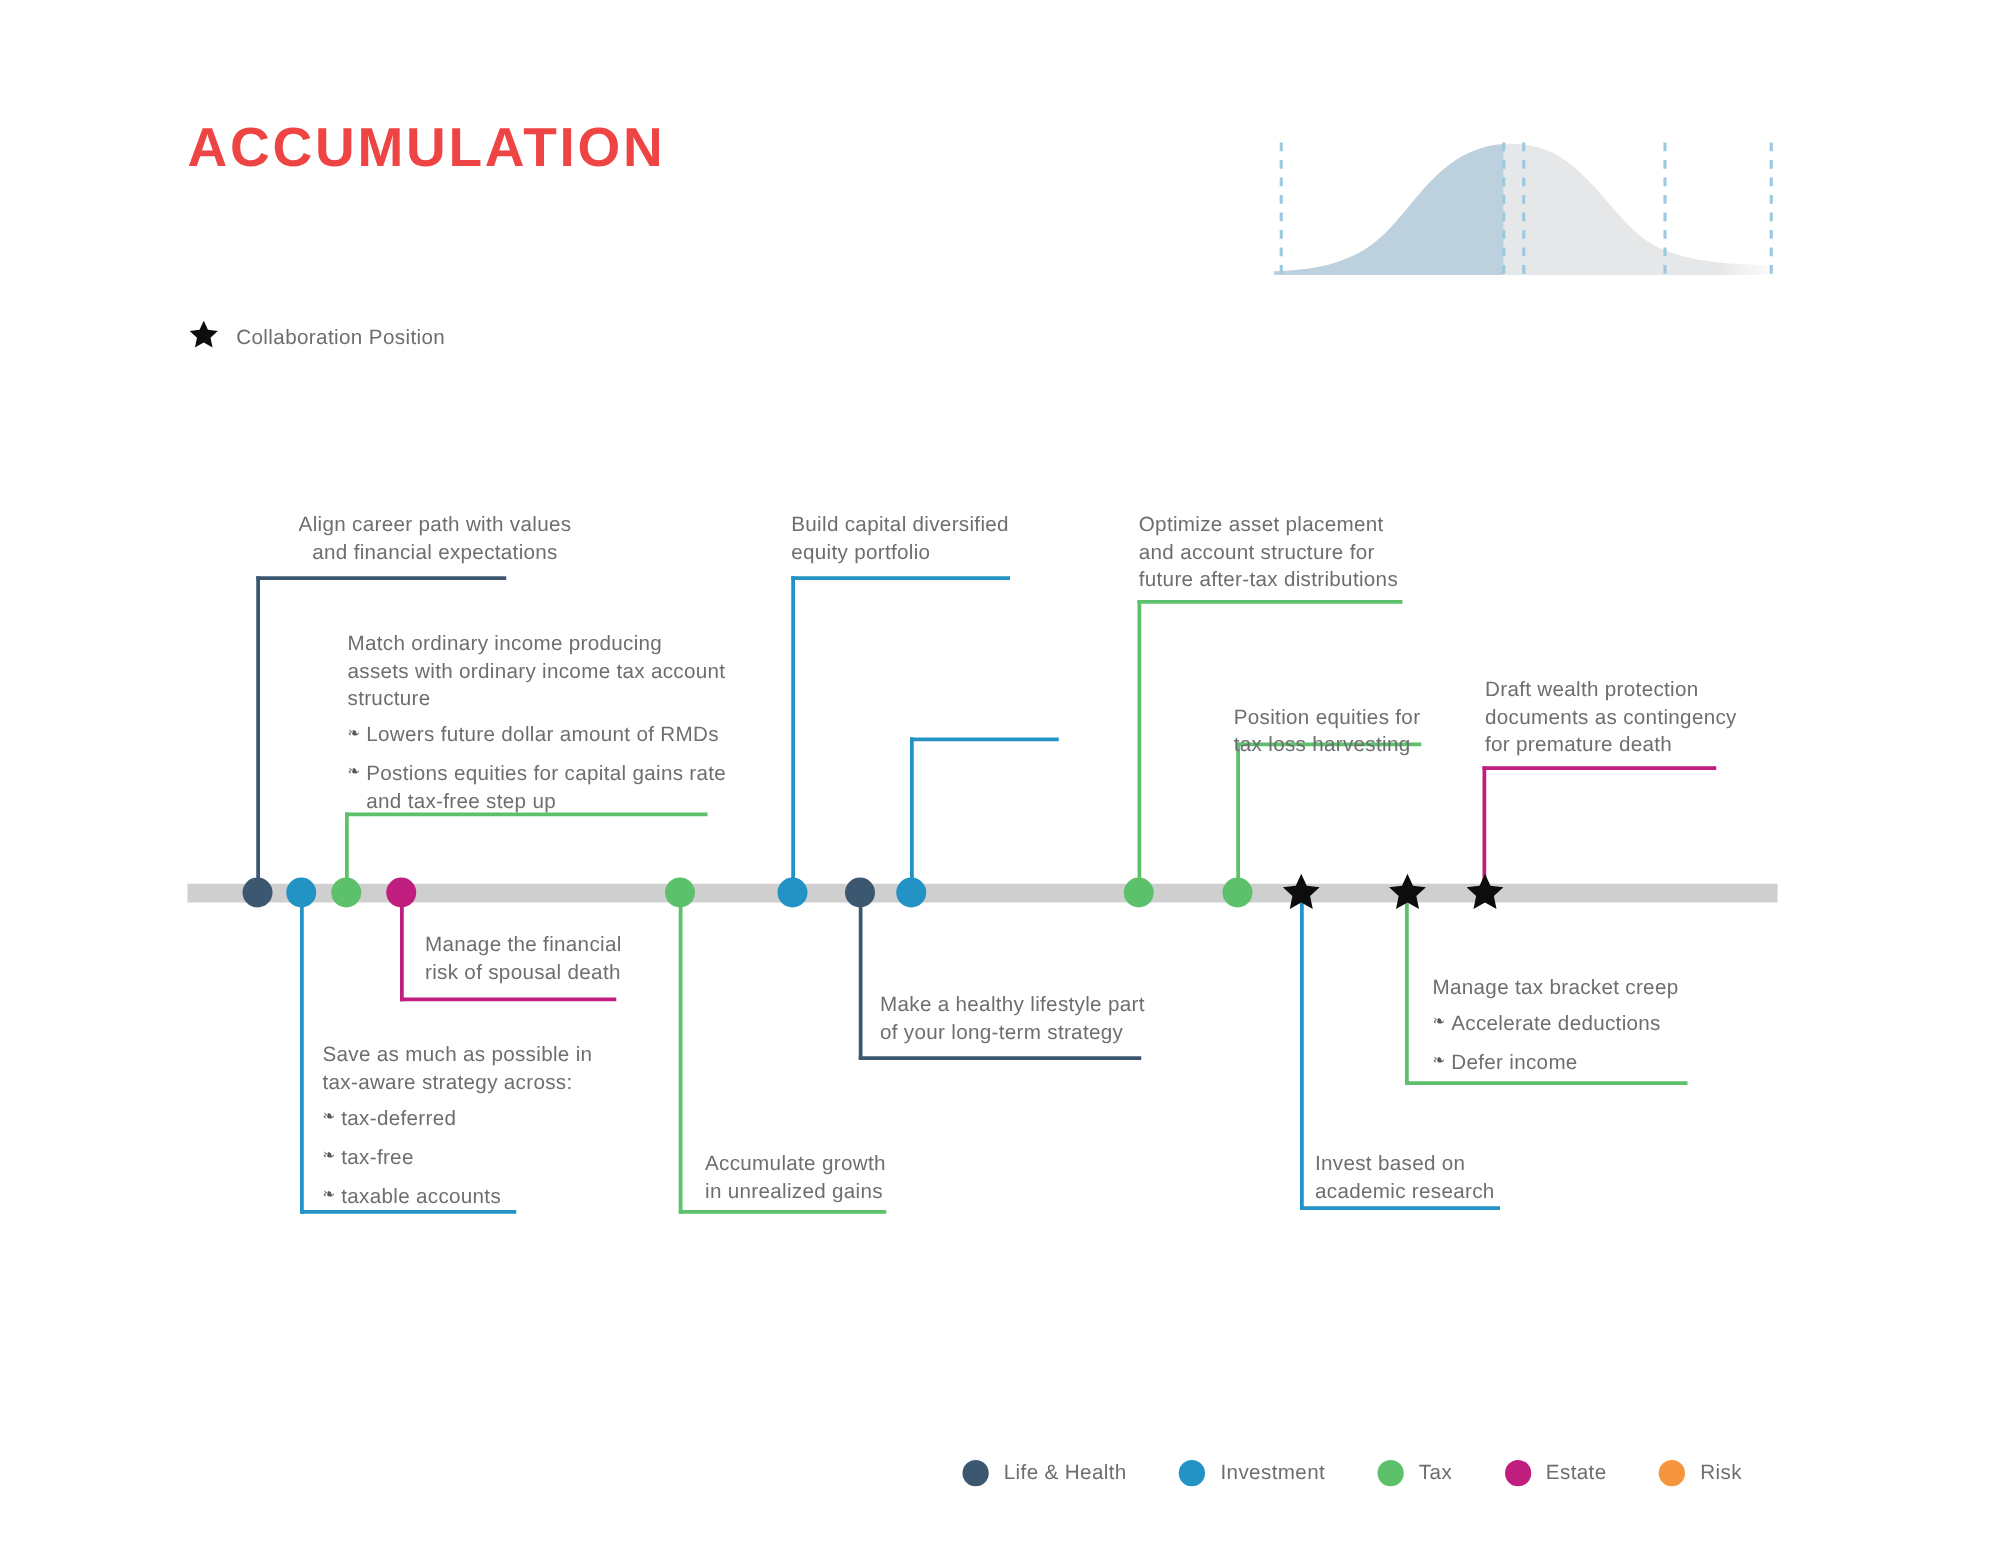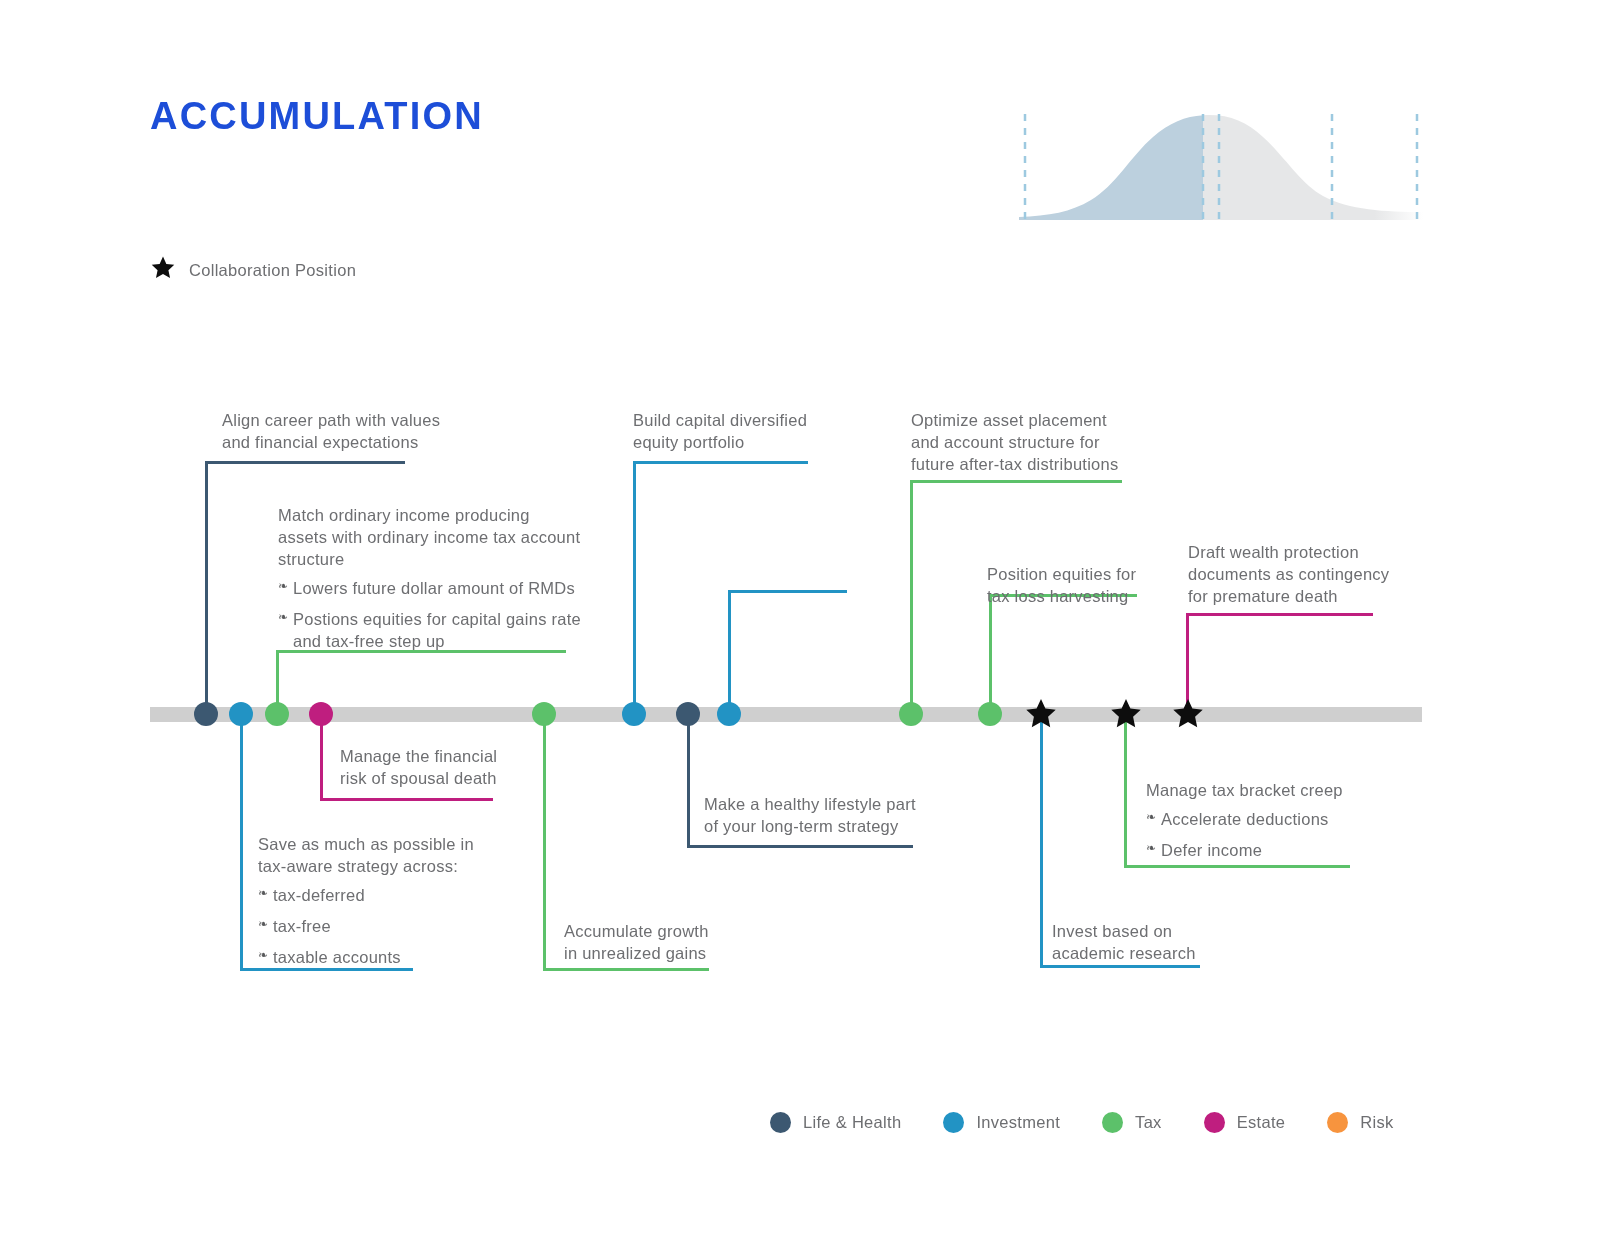--- a/index.html
+++ b/index.html
@@ -17,24 +17,24 @@
     height: 1236px;
     background: #ffffff;
     overflow: hidden;
   }
 
   
   .title {
     position: absolute;
     left: 150px;
     top: 97px;
-    font-size: 38px;
+    font-size: 44px;
     font-weight: bold;
     letter-spacing: 2.2px;
-    color: #1d4ed8;
+    color: #ef4444;
     line-height: 1;
   }
 
   
   .collab {
     position: absolute;
     left: 150px;
     top: 255px;
     display: flex;
     align-items: center;
@@ -120,21 +120,21 @@
     top: 1px;
     font-size: 12px;
     color: #58595b;
     line-height: 1.3;
   }
 
   
   .legend {
     position: absolute;
     left: 770px;
-    top: 1112px;
+    top: 1168px;
     display: flex;
     align-items: center;
     gap: 42px;
   }
   .legend-item {
     display: flex;
     align-items: center;
     gap: 12px;
   }
   .legend-swatch {
@@ -285,21 +285,21 @@
         <path d="M12 1.4 L15.1 8.2 L22.4 9.0 L17.0 14.0 L18.5 21.3 L12 17.6 L5.5 21.3 L7.0 14.0 L1.6 9.0 L8.9 8.2 Z" fill="#0d0d0d"></path>
       </svg>
     </span>
     <span class="star" style="left:1188px; top:714px;">
       <svg width="34" height="34" viewBox="0 0 24 24" aria-hidden="true">
         <path d="M12 1.4 L15.1 8.2 L22.4 9.0 L17.0 14.0 L18.5 21.3 L12 17.6 L5.5 21.3 L7.0 14.0 L1.6 9.0 L8.9 8.2 Z" fill="#0d0d0d"></path>
       </svg>
     </span>
   </div>
 
-  <div class="tb" style="left:222px; top:410px; width:300px;">
+  <div class="tb" style="left:198px; top:410px; width:300px;text-align:center;">
     <p>Align career path with values</p>
     <p>and financial expectations</p>
   </div>
 
   <div class="tb" style="left:278px; top:505px; width:310px;">
     <p>Match ordinary income producing</p>
     <p>assets with ordinary income tax account</p>
     <p>structure</p>
     <ul class="bullets">
       <li>

